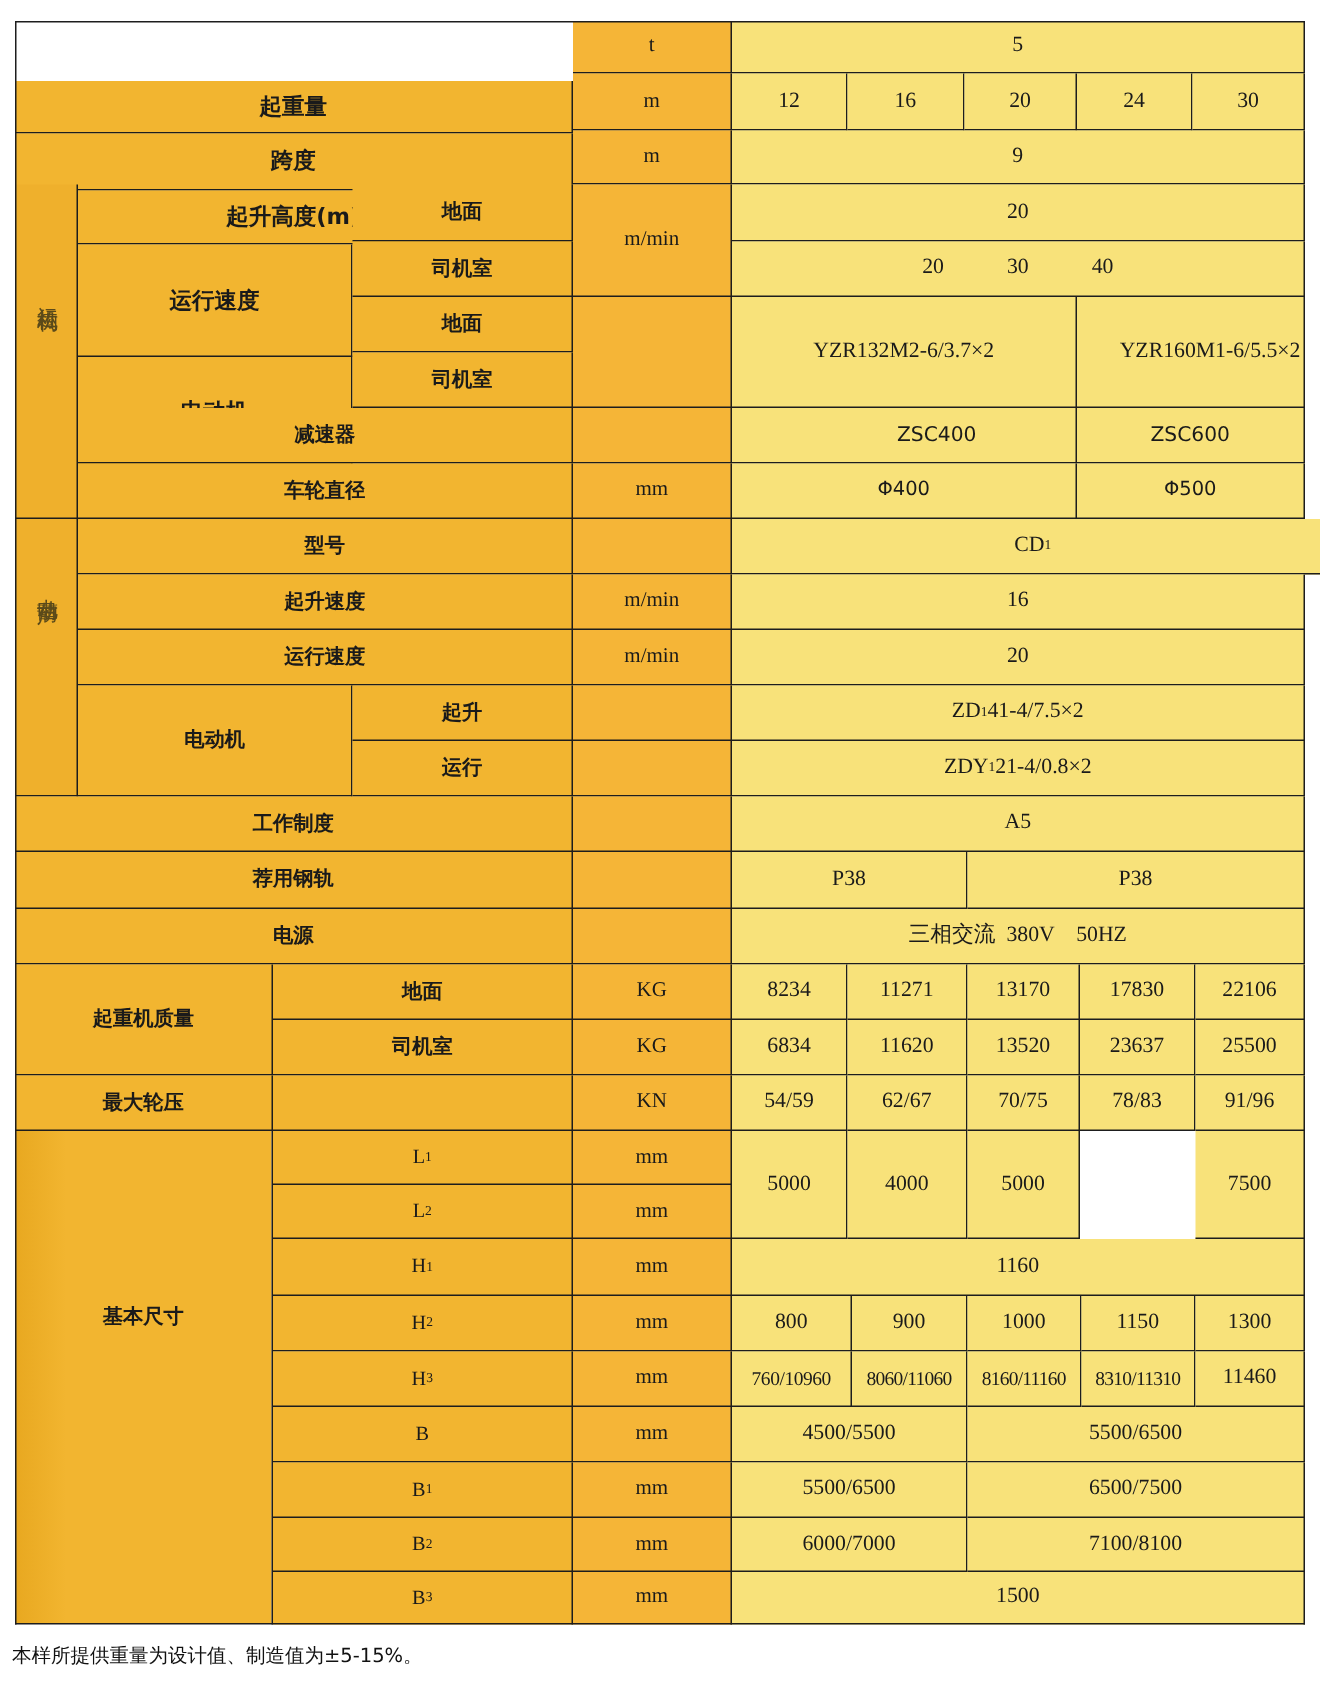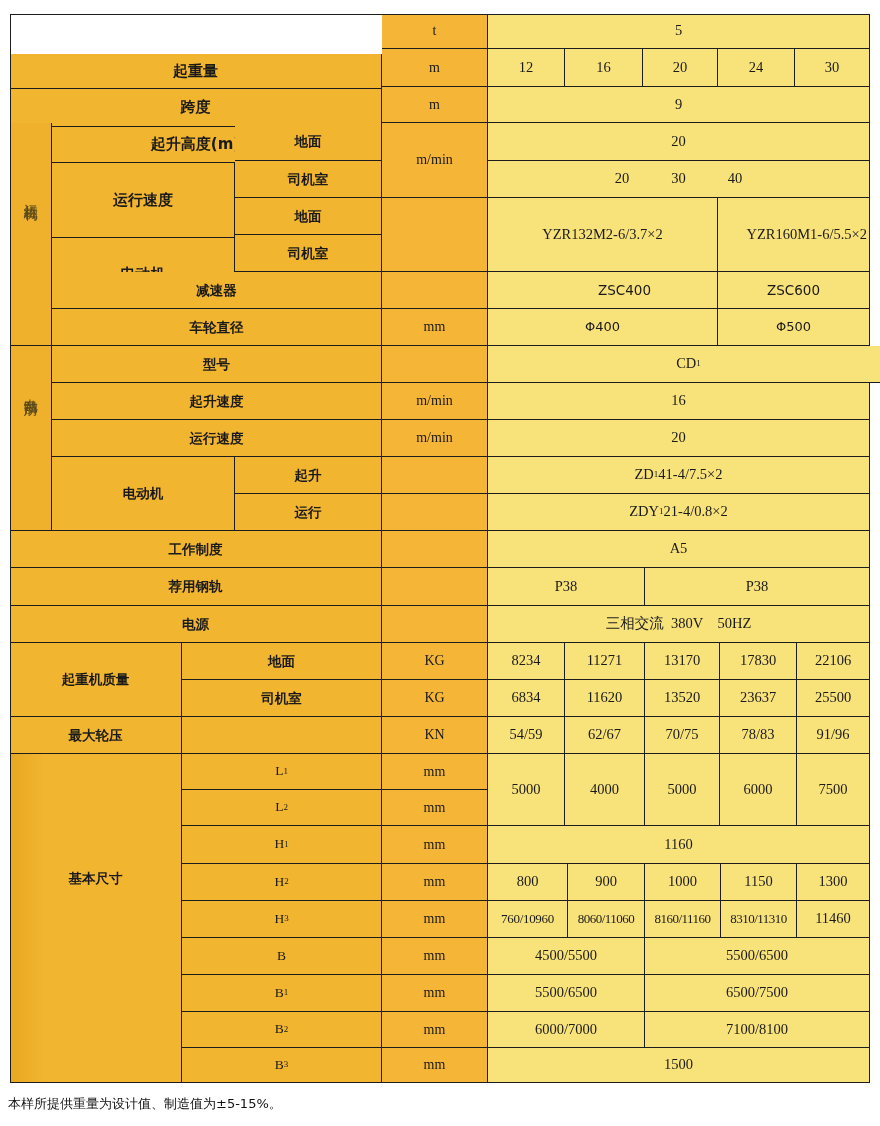--- a/index.html
+++ b/index.html
@@ -157,21 +157,20 @@
     </div>
   <div class="cell unit" style="left:372px;top:740px;width:106px;height:36px;">mm</div>
   <div class="cell lbl" style="left:172px;top:776px;width:200px;height:36px;font-family:'Liberation Serif',serif;font-weight:normal;">
       <span>L</span>
       <sub>2</sub>
     </div>
   <div class="cell unit" style="left:372px;top:776px;width:106px;height:36px;">mm</div>
   <div class="cell val" style="left:478px;top:740px;width:77px;height:72px;">5000</div>
   <div class="cell val" style="left:555px;top:740px;width:80px;height:72px;">4000</div>
   <div class="cell val" style="left:635px;top:740px;width:75px;height:72px;">5000</div>
-  <div class="cell val" style="left:710px;top:740px;width:77px;height:72px;">6000</div>
   <div class="cell val" style="left:787px;top:740px;width:73px;height:72px;">7500</div>
 
   <div class="cell lbl" style="left:172px;top:812px;width:200px;height:38px;font-family:'Liberation Serif',serif;font-weight:normal;">
       <span>H</span>
       <sub>1</sub>
     </div>
   <div class="cell unit" style="left:372px;top:812px;width:106px;height:38px;">mm</div>
   <div class="cell val" style="left:478px;top:812px;width:382px;height:38px;">1160</div>
 
   <div class="cell lbl" style="left:172px;top:850px;width:200px;height:37px;font-family:'Liberation Serif',serif;font-weight:normal;">

